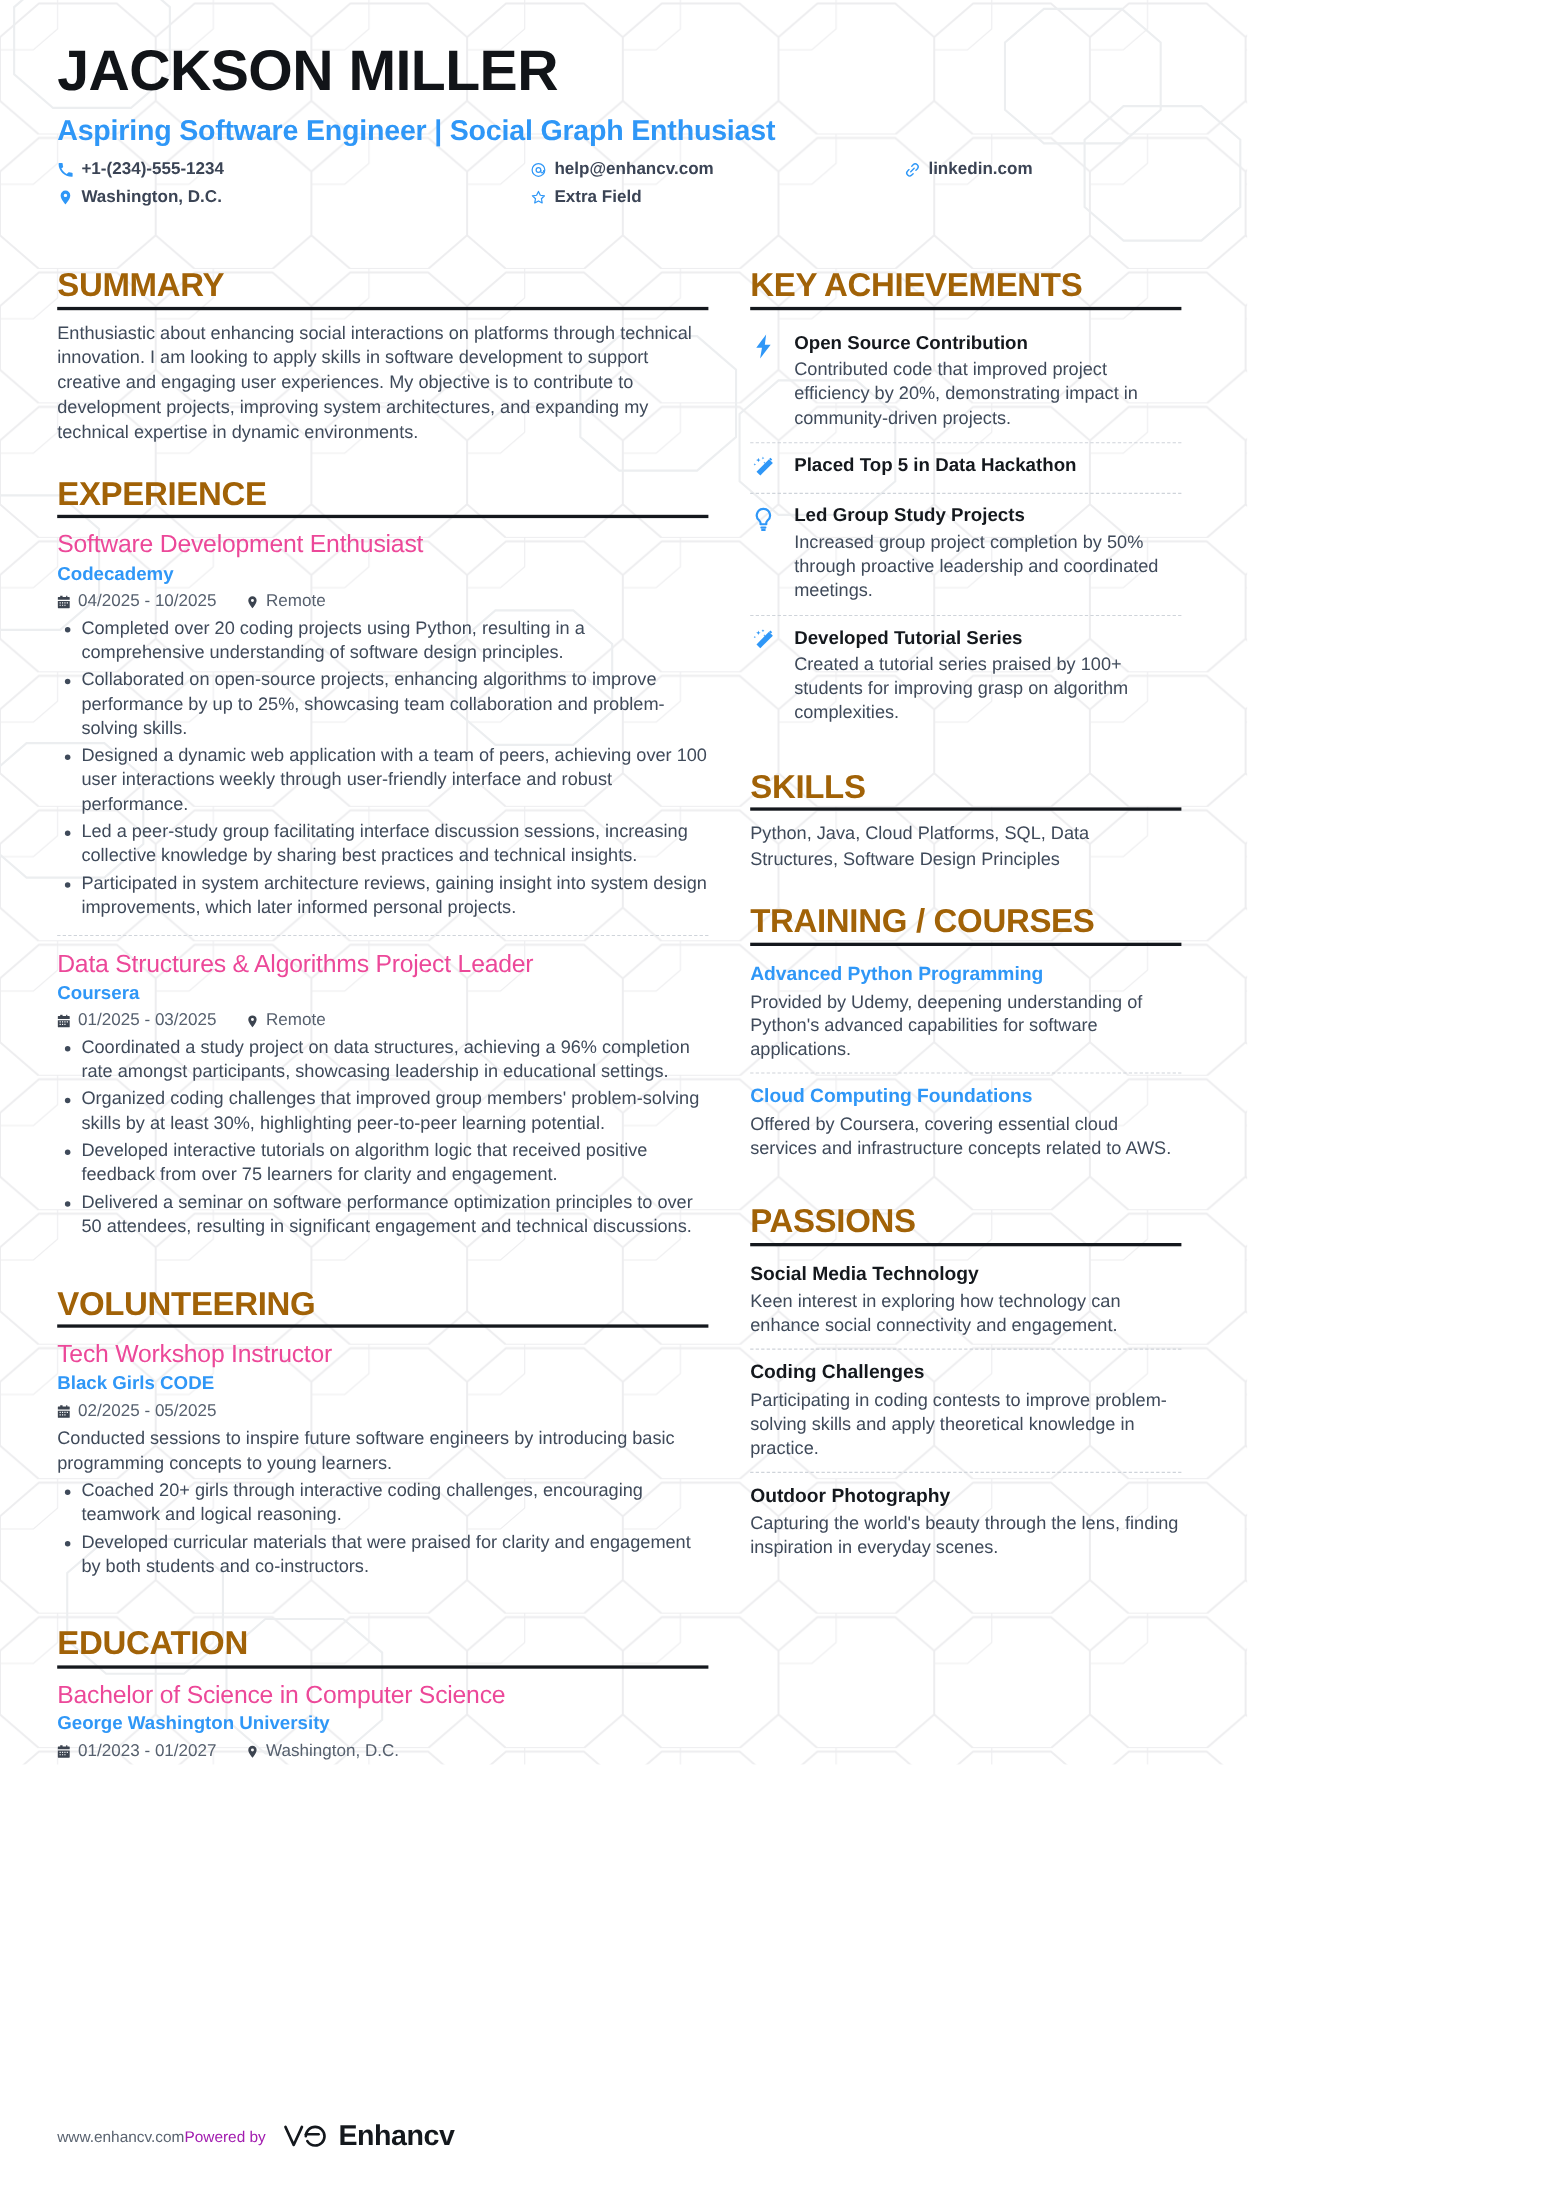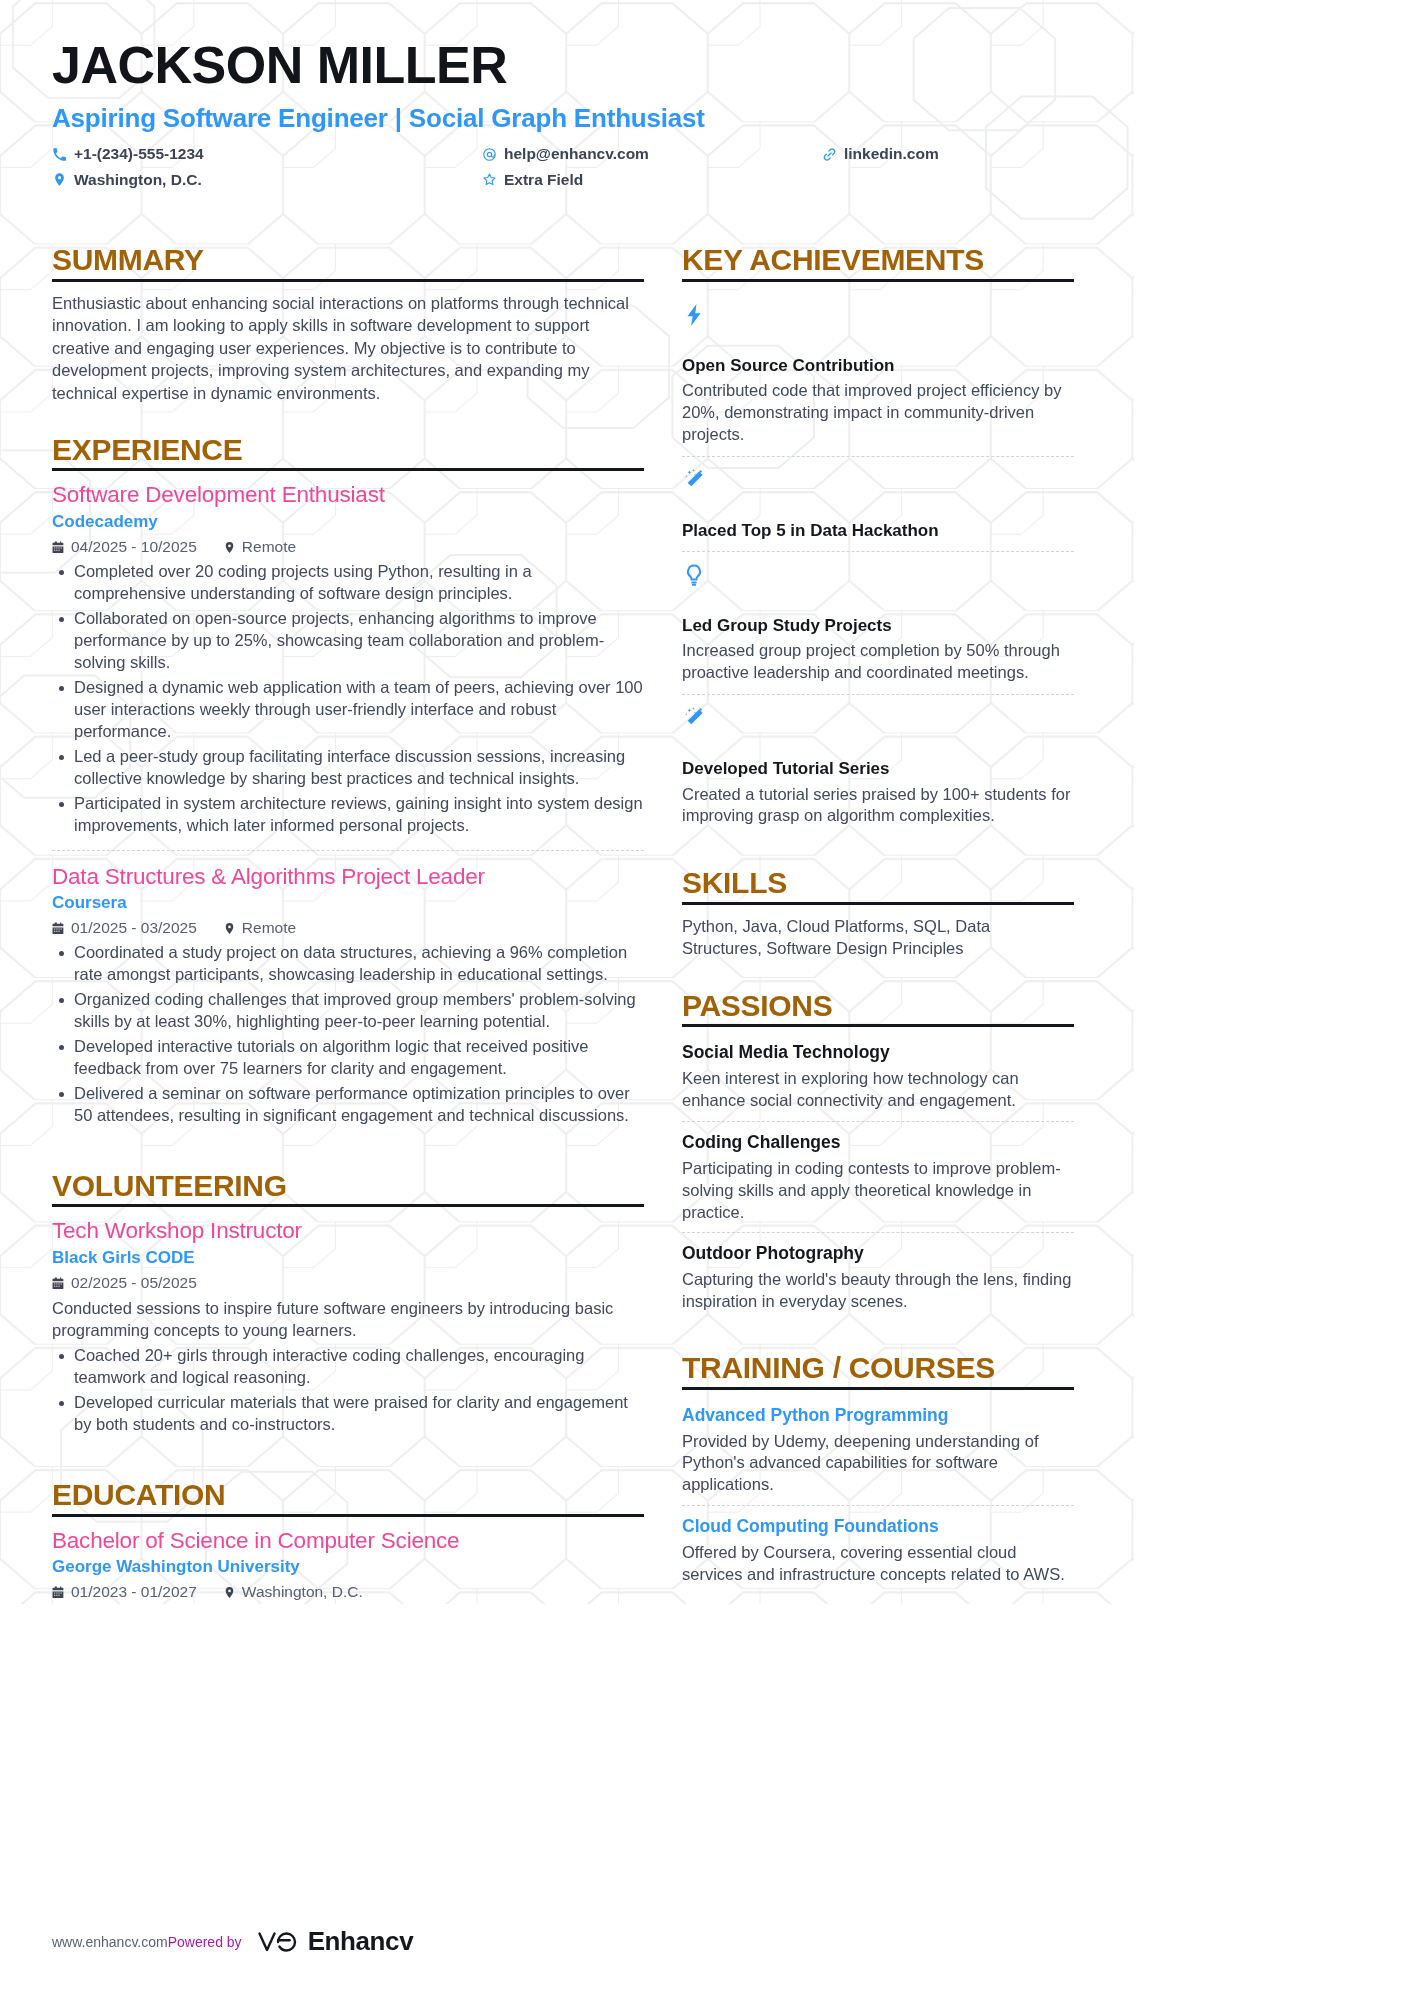--- a/index.html
+++ b/index.html
@@ -181,23 +181,22 @@
   .entry-desc {
     font-size: 16.5px;
     line-height: 1.34;
     color: #3f4a5a;
     margin-bottom: 4px;
   }
 
   
   .ach {
     display: flex;
-    gap: 28px;
+    gap: 14px;
     padding: 9px 0 10px 0;
-    flex-direction: column;
   }
   .ach + .ach { border-top: 1px dashed #cfd4da; }
   .ach-ico {
     width: 26px; flex: 0 0 26px;
     padding-top: 2px;
     color: #2f97f7;
   }
   .ach-ico svg { display: block; }
   .ach-title {
     font-size: 17px;
@@ -553,48 +552,48 @@
           </div>
         </div>
 
         <div class="sec sec-gap">
           <div class="sec-title">SKILLS</div>
           <div class="sec-rule"></div>
           <div class="para">Python, Java, Cloud Platforms, SQL, Data Structures, Software Design Principles</div>
         </div>
 
         <div class="sec sec-gap">
+          <div class="sec-title">TRAINING / COURSES</div>
+          <div class="sec-rule"></div>
+
+          <div class="sub">
+            <div class="sub-title-blue">Advanced Python Programming</div>
+            <div class="sub-desc">Provided by Udemy, deepening understanding of Python's advanced capabilities for software applications.</div>
+          </div>
+          <div class="sub">
+            <div class="sub-title-blue">Cloud Computing Foundations</div>
+            <div class="sub-desc">Offered by Coursera, covering essential cloud services and infrastructure concepts related to AWS.</div>
+          </div>
+        </div>
+
+        <div class="sec sec-gap">
           <div class="sec-title">PASSIONS</div>
           <div class="sec-rule"></div>
 
           <div class="sub">
             <div class="sub-title-dark">Social Media Technology</div>
             <div class="sub-desc">Keen interest in exploring how technology can enhance social connectivity and engagement.</div>
           </div>
           <div class="sub">
             <div class="sub-title-dark">Coding Challenges</div>
             <div class="sub-desc">Participating in coding contests to improve problem-solving skills and apply theoretical knowledge in practice.</div>
           </div>
           <div class="sub">
             <div class="sub-title-dark">Outdoor Photography</div>
             <div class="sub-desc">Capturing the world's beauty through the lens, finding inspiration in everyday scenes.</div>
-          </div>
-        </div>
-
-        <div class="sec sec-gap">
-          <div class="sec-title">TRAINING / COURSES</div>
-          <div class="sec-rule"></div>
-
-          <div class="sub">
-            <div class="sub-title-blue">Advanced Python Programming</div>
-            <div class="sub-desc">Provided by Udemy, deepening understanding of Python's advanced capabilities for software applications.</div>
-          </div>
-          <div class="sub">
-            <div class="sub-title-blue">Cloud Computing Foundations</div>
-            <div class="sub-desc">Offered by Coursera, covering essential cloud services and infrastructure concepts related to AWS.</div>
           </div>
         </div>
 
       </div>
     </div>
   </div>
 
   <div class="footer">
     <div class="footer-url">www.enhancv.com</div>
     <div class="footer-right">

